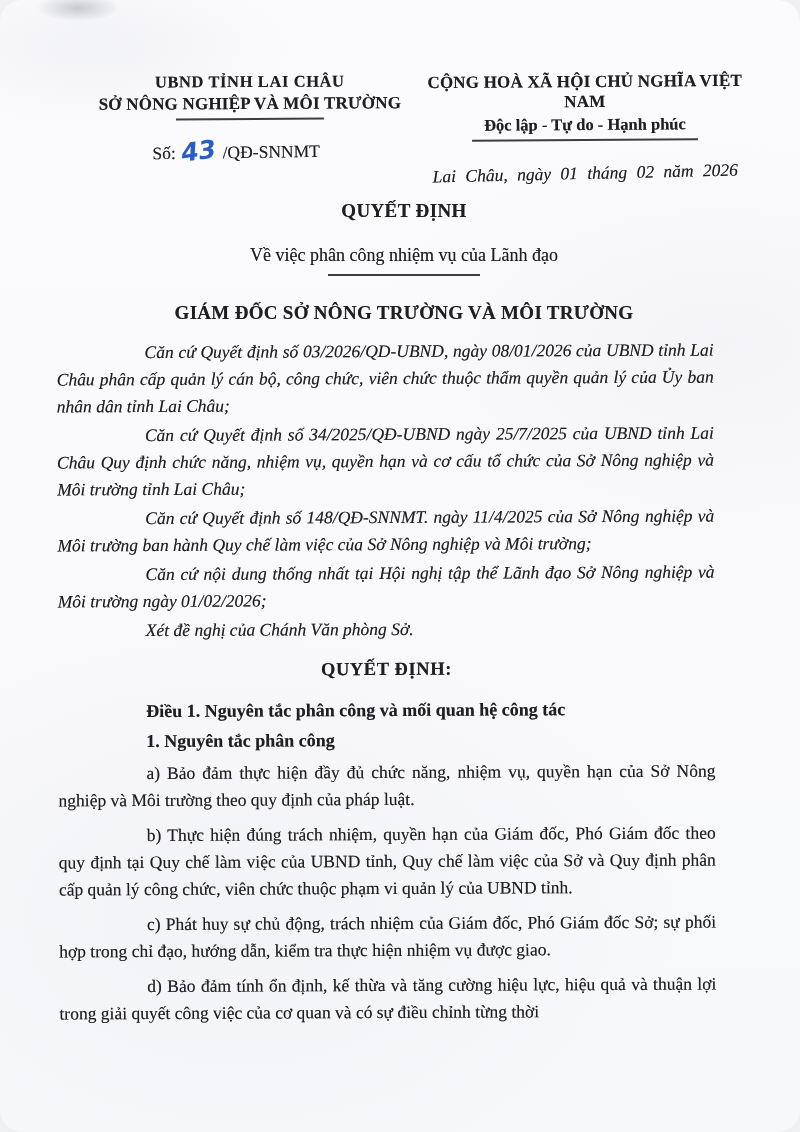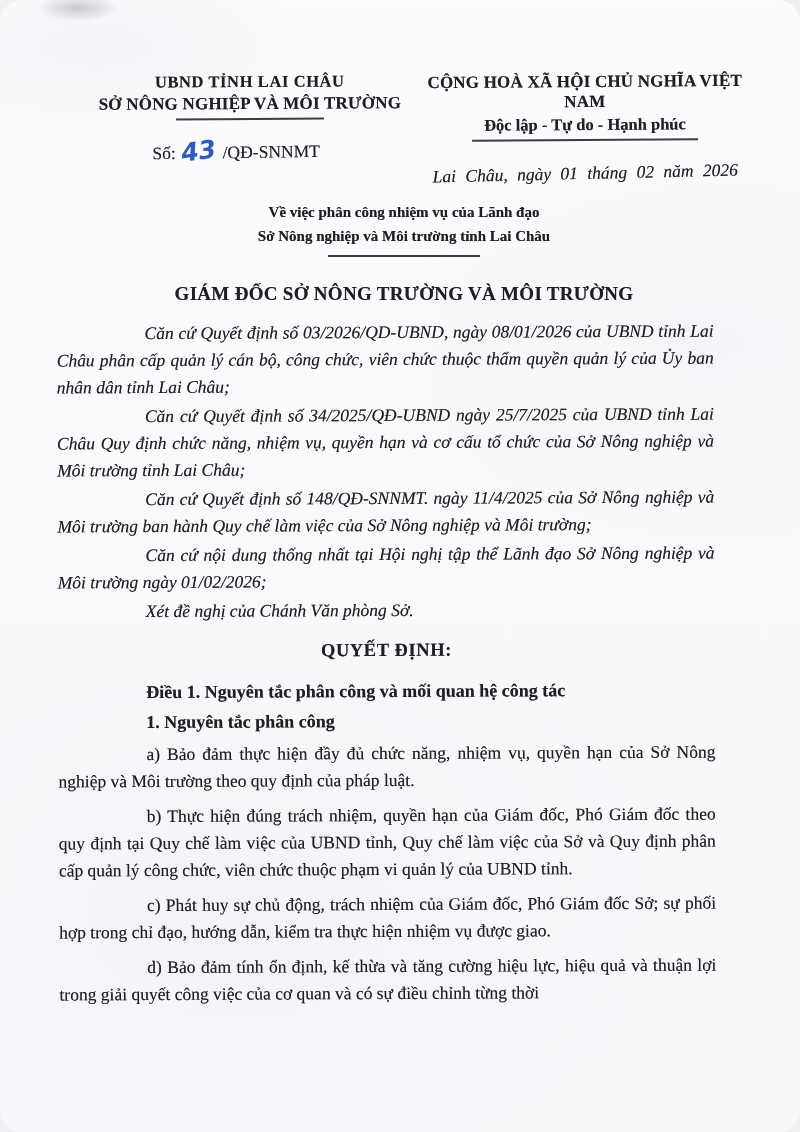--- a/index.html
+++ b/index.html
@@ -40,21 +40,21 @@
     font-family: "DejaVu Sans", sans-serif;
     font-style: italic; font-weight: bold;
     font-size: 25px; line-height: 1;
     transform: rotate(-7deg) translateY(1px);
     margin: 0 7px 0 5px;
     text-shadow: none;
   }
   .dateline { font-style: italic; font-size: 17.5px; margin-top: 22px; word-spacing: 5px; transform: rotate(-0.9deg); }
   .title-block { text-align: center; margin: 16px 50px 0 58px; }
   .doc-type { font-weight: bold; font-size: 19px; letter-spacing: 0.4px; }
-  .subject  { font-weight: bold; font-size: 15px; line-height: 24px; margin-top: 5px; }
+  .subject  { font-weight: normal; font-size: 18px; line-height: 24px; margin-top: 21px; }
   .authority { text-align: center; font-weight: bold; font-size: 19px; letter-spacing: 0.3px; margin: 26px 50px 0 58px; }
   .doc-body { margin: 14px 85px 0 58px; transform: rotate(-0.25deg); }
   .recital {
     font-style: italic; text-align: justify;
     text-indent: 88px; font-size: 17.5px; line-height: 27px;
     margin: 0 0 2px 0;
   }
   .decision-heading { text-align: center; font-weight: bold; font-size: 18.5px; letter-spacing: 0.6px; margin-top: 16px; }
   .article-title { font-weight: bold; font-size: 18px; margin-top: 20px; text-indent: 88px; }
   .section-title { font-weight: bold; font-size: 18px; margin-top: 9px; text-indent: 88px; }
@@ -80,23 +80,23 @@
     </div>
     <div class="header-right">
       <div class="nation">CỘNG HOÀ XÃ HỘI CHỦ NGHĨA VIỆT NAM</div>
       <div class="motto">Độc lập - Tự do - Hạnh phúc</div>
       <div class="rule rule-right"></div>
       <div class="dateline">Lai Châu, ngày 01 tháng 02 năm 2026</div>
     </div>
   </div>
 
   <div class="title-block">
+    <div class="doc-type">QUYẾT ĐỊNH</div>
     <div class="subject">
       <div>Về việc phân công nhiệm vụ của Lãnh đạo</div>
-      <div>Sở Nông nghiệp và Môi trường tỉnh Lai Châu</div>
     </div>
     <div class="rule rule-title"></div>
   </div>
 
   <div class="authority">GIÁM ĐỐC SỞ NÔNG TRƯỜNG VÀ MÔI TRƯỜNG</div>
 
   <div class="doc-body">
     <p class="recital">Căn cứ Quyết định số 03/2026/QD-UBND, ngày 08/01/2026 của UBND tỉnh Lai Châu phân cấp quản lý cán bộ, công chức, viên chức thuộc thẩm quyền quản lý của Ủy ban nhân dân tỉnh Lai Châu;</p>
     <p class="recital">Căn cứ Quyết định số 34/2025/QĐ-UBND ngày 25/7/2025 của UBND tỉnh Lai Châu Quy định chức năng, nhiệm vụ, quyền hạn và cơ cấu tổ chức của Sở Nông nghiệp và Môi trường tỉnh Lai Châu;</p>
     <p class="recital">Căn cứ Quyết định số 148/QĐ-SNNMT. ngày 11/4/2025 của Sở Nông nghiệp và Môi trường ban hành Quy chế làm việc của Sở Nông nghiệp và Môi trường;</p>

